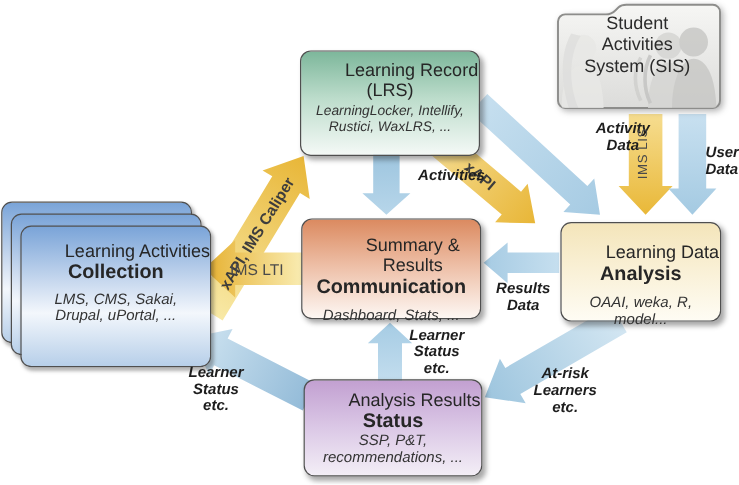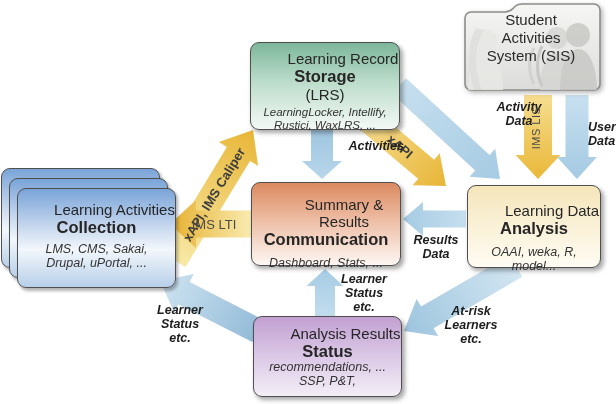--- a/index.html
+++ b/index.html
@@ -23,21 +23,21 @@
   .node-lrs{left:250px;top:42px;width:150px;height:88px;padding-top:7px;
     background:linear-gradient(180deg,#7db79b 0%,#bcdccb 45%,#f4f9f6 100%);}
   .node-summary{left:251px;top:182px;width:150px;height:84px;padding-top:13px;
     background:linear-gradient(180deg,#db8a60 0%,#eec0a8 48%,#fdf7f3 100%);}
   .node-analysis{left:467px;top:185px;width:134px;height:83px;padding-top:16px;
     background:linear-gradient(180deg,#f4e5ba 0%,#faf2da 55%,#fefcf4 100%);}
   .node-action{left:253px;top:316px;width:149px;height:81px;padding-top:8px;
     background:linear-gradient(180deg,#c2a0d1 0%,#dbc8e6 50%,#f3eef6 100%);}
 
   .stackcard{
-    position:absolute;z-index:2;box-sizing:border-box;width:159px;height:100px;
+    position:absolute;z-index:2;box-sizing:border-box;width:159px;height:118px;
     border:1.5px solid #4f4f4f;border-radius:9px;
     background:linear-gradient(180deg,#7aa4d8 0%,#cddcf0 42%,#f3f7fc 62%,#b7cfe9 100%);
     box-shadow:2px 2.5px 3px rgba(40,40,40,.35);
   }
   .card-back{left:1px;top:168px;} .card-mid{left:9px;top:178px;}
   .card-front{left:17px;top:188px;text-align:center;padding-top:12px;}
 
   .sis-svg{position:absolute;left:464px;top:2px;z-index:2;
     filter:drop-shadow(2px 2.5px 2.5px rgba(40,40,40,.35));}
   .sis-text{position:absolute;left:466px;top:11px;width:130px;z-index:3;
@@ -133,21 +133,20 @@
   <div class="stackcard card-front">
     <div class="t1">Learning Activities</div>
     <div class="t2">Collection</div>
     <div class="gap6"></div>
     <div class="sub">LMS, CMS, Sakai,</div>
     <div class="sub">Drupal, uPortal, ...</div>
   </div>
 
   <div class="node node-lrs">
     <div class="t1">Learning Record</div>
-    <div class="t2">Storage</div>
     <div class="t3">(LRS)</div>
     <div class="gap3"></div>
     <div class="sub small">LearningLocker, Intellify,</div>
     <div class="sub small">Rustici, WaxLRS, ...</div>
   </div>
 
   <svg class="sis-svg" width="137" height="90" viewBox="0 0 137 90">
     <defs>
       <linearGradient id="gsis" x1="0" y1="0" x2="0" y2="1">
         <stop offset="0" stop-color="#f6f6f4"></stop>
@@ -186,22 +185,22 @@
   <div class="node node-analysis">
     <div class="t1">Learning Data</div>
     <div class="t2">Analysis</div>
     <div class="gap8"></div>
     <div class="sub">OAAI, weka, R, model...</div>
   </div>
 
   <div class="node node-action">
     <div class="t1">Analysis Results</div>
     <div class="t2">Status</div>
+    <div class="sub">SSP, P&amp;T,</div>
     <div class="sub">recommendations, ...</div>
-    <div class="sub">SSP, P&amp;T,</div>
   </div>
 
   <div class="proto lbl-caliper">xAPI, IMS Caliper</div>
   <div class="proto lbl-xapi">xAPI</div>
   <div class="lbl lbl-activities">Activities</div>
   <div class="lbl lbl-activity-data">
     <span>Activity</span>
     <span>Data</span>
   </div>
   <div class="proto plain lbl-ims-lis">IMS LIS</div>

